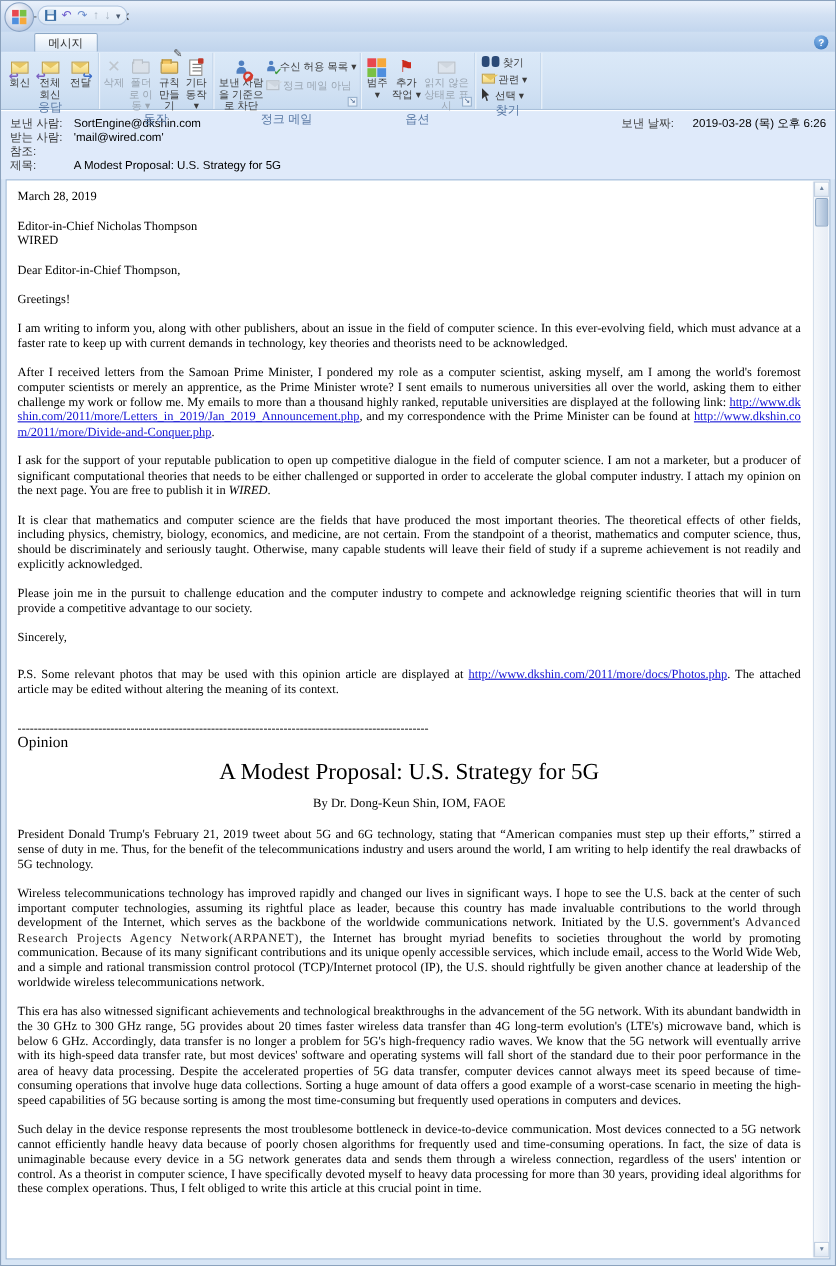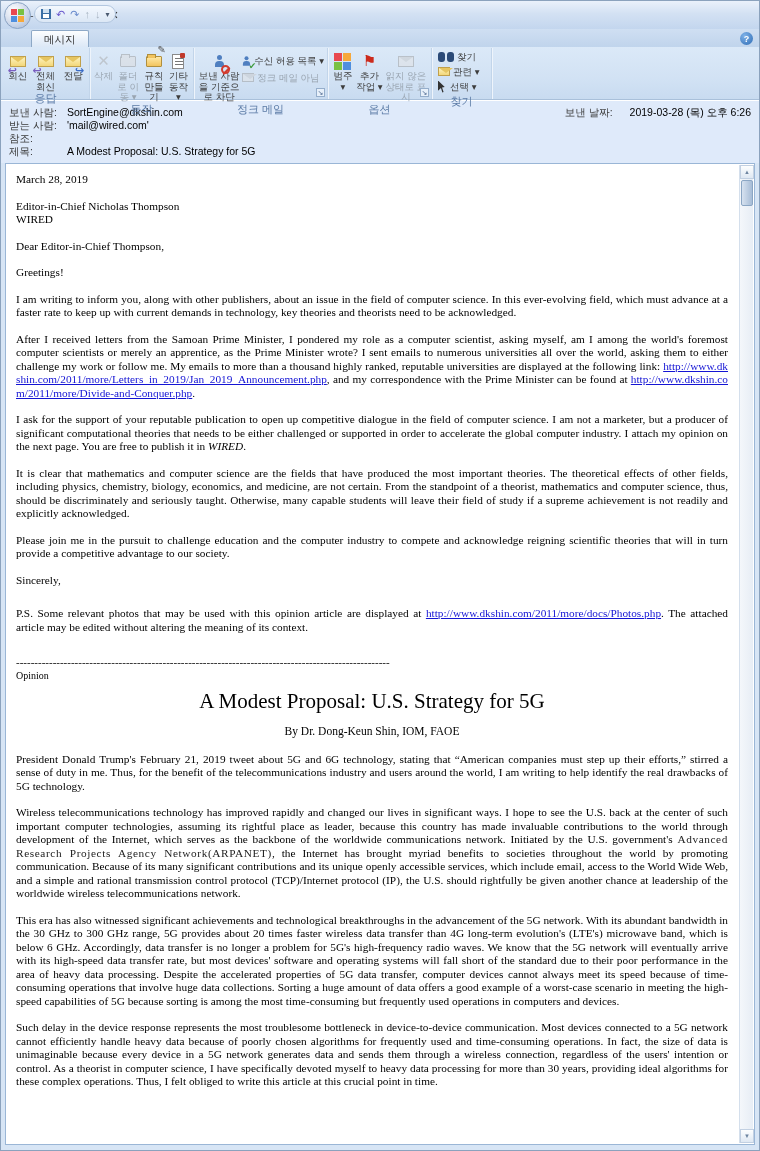--- a/index.html
+++ b/index.html
@@ -90,21 +90,21 @@
   .paper { flex:1; background:#fff; border:1px solid #9ab6d6; position:relative; overflow:hidden; }
   .paper-inner { position:absolute; inset:0 18px 0 0; padding:9px 8px 4px 10px; overflow:hidden;
                  font-family:"Liberation Serif","DejaVu Serif",serif; font-size:11.3px; line-height:13.5px; color:#000; }
   .p { margin-bottom:13px; text-align:justify; }
   .pl { margin-bottom:13px; }
   .tight { margin-bottom:0; }
   .lnk { color:#1414d4; text-decoration:underline; cursor:pointer; word-break:break-all; }
   .it { font-style:italic; }
   .arpanet { letter-spacing:.6px; color:#222; }
   .sep { white-space:nowrap; overflow:hidden; width:374px; letter-spacing:0; font-size:11px; margin:22px 0 0; }
-  .kicker { font-size:10px; line-height:11.5px; }
+  .kicker { font-size:14px; line-height:11.5px; }
   .art-title { text-align:center; font-size:21px; line-height:24px; margin:8px 0 12px; }
   .byline { text-align:center; font-size:11.5px; margin-bottom:14px; }
   .gap-ps { margin-top:20px; }
 
   
   .vscroll { position:absolute; top:1px; right:1px; bottom:1px; width:14px;
              background:linear-gradient(90deg,#f4f7fb,#e7edf5); border-left:1px solid #d4dfec; }
   .sbtn { position:absolute; left:0; width:14px; height:14px; background:linear-gradient(#fdfefe,#dfe8f3);
           border:1px solid #c2d0e2; color:#6d84a0; font-size:6px; display:flex; align-items:center; justify-content:center; }
   .sbtn.up { top:0; } .sbtn.down { bottom:0; }

